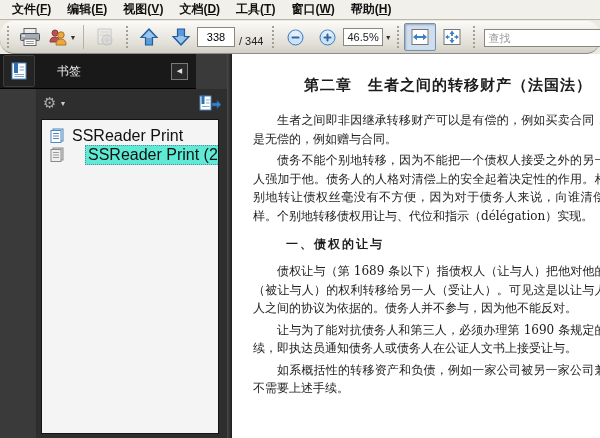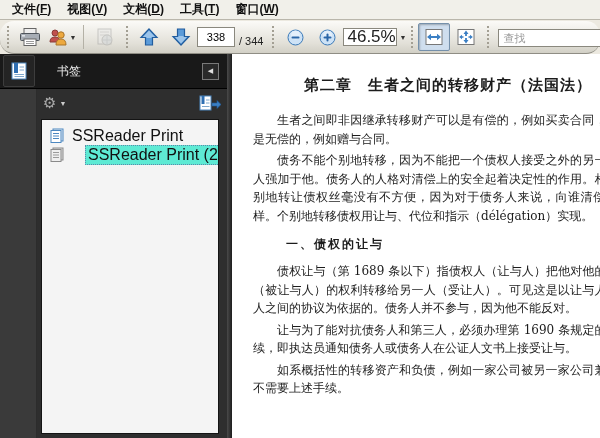--- a/index.html
+++ b/index.html
@@ -34,35 +34,35 @@
     background:#cfdeee;border:1px solid #7590aa;
     box-shadow:inset 1px 1px 2px rgba(0,0,0,.25);
   }
   .caret{font-size:7px;color:#333;margin-left:2px;line-height:1;}
   .pageinput{
     width:32px;height:16px;font-size:11px;text-align:center;
     border:1px solid #8a887e;background:#fff;font-family:"Liberation Sans",sans-serif;
   }
   .pagetotal{font-size:11px;color:#222;margin:8px 4px 0 4px;white-space:nowrap;text-align:center;}
   .zoombox{
-    width:46px;height:16px;font-size:17px;display:flex;align-items:center;
+    width:46px;height:16px;font-size:11px;display:flex;align-items:center;
     border:1px solid #8a887e;background:#fff;padding:0 3px;color:#222;
   }
   .findwrap{position:relative;margin-left:4px;}
   .findinput{
     width:108px;height:16px;font-size:11px;border:1px solid #8a887e;background:#fff;
     padding:0 16px 0 4px;color:#333;font-family:"Liberation Sans",sans-serif;
   }
   .findinput::placeholder{color:#9a9a9a;}
   
   .sidebar{position:absolute;left:0;top:54px;width:227px;height:384px;background:#3a3a3a;}
   .sidebar-edge{position:absolute;left:227px;top:54px;width:5px;height:384px;
     background:linear-gradient(90deg,#4a4a4a,#1d1d1d);}
   .sb-header{
-    position:absolute;left:0;top:0;width:227px;height:34px;background:#191919;
+    position:absolute;left:0;top:0;width:196px;height:34px;background:#191919;
     border-bottom:1px solid #000;display:flex;align-items:center;
   }
   .sb-tabbtn{width:30px;height:30px;margin-left:3px;display:flex;align-items:center;justify-content:center;
     background:#242424;border:1px solid #3d3d3d;border-radius:2px;}
   .sb-title{color:#e8e8e8;font-size:12px;margin-left:22px;flex:1;}
   .sb-collapse{
     width:15px;height:15px;margin-right:8px;background:#2a2a2a;border:1px solid #7a7a7a;
     color:#e0e0e0;font-size:7px;display:flex;align-items:center;justify-content:center;cursor:default;
   }
   .sb-strip{position:absolute;left:0;top:35px;width:36px;height:349px;background:#3a3a3a;
@@ -92,24 +92,26 @@
   .doc .h1{font-size:12px;font-weight:bold;margin:11px 0 9px 0;text-indent:3em;letter-spacing:2px;}
   svg{display:block;}
 </style>
 </head>
 <body>
 
 <div class="app">
 
   <div class="menubar">
     <span class="mi"><span>文件(</span><u>F</u><span>)</span></span>
+    <span class="mi"><span>编辑(</span><u>E</u><span>)</span></span>
     <span class="mi"><span>视图(</span><u>V</u><span>)</span></span>
     <span class="mi"><span>文档(</span><u>D</u><span>)</span></span>
     <span class="mi"><span>工具(</span><u>T</u><span>)</span></span>
     <span class="mi"><span>窗口(</span><u>W</u><span>)</span></span>
+    <span class="mi"><span>帮助(</span><u>H</u><span>)</span></span>
   </div>
 
   <div class="toolbar">
     <div class="grip"></div>
 
     <div class="tbtn">
       <span>
         <svg width="22" height="20" viewBox="0 0 22 20">
           <rect x="5" y="1.5" width="12" height="5" fill="#eeeeee" stroke="#666"></rect>
           <rect x="1.5" y="6.5" width="19" height="7" rx="1" fill="#a7adb5" stroke="#4f555c"></rect>

